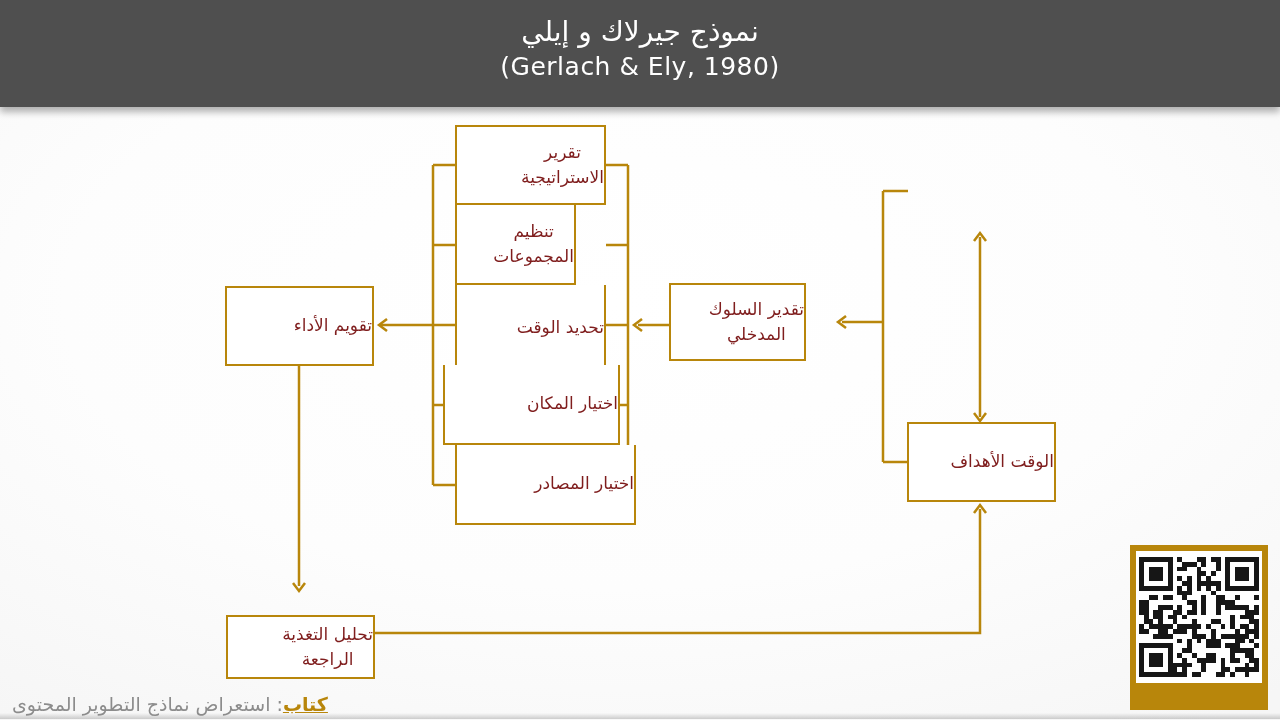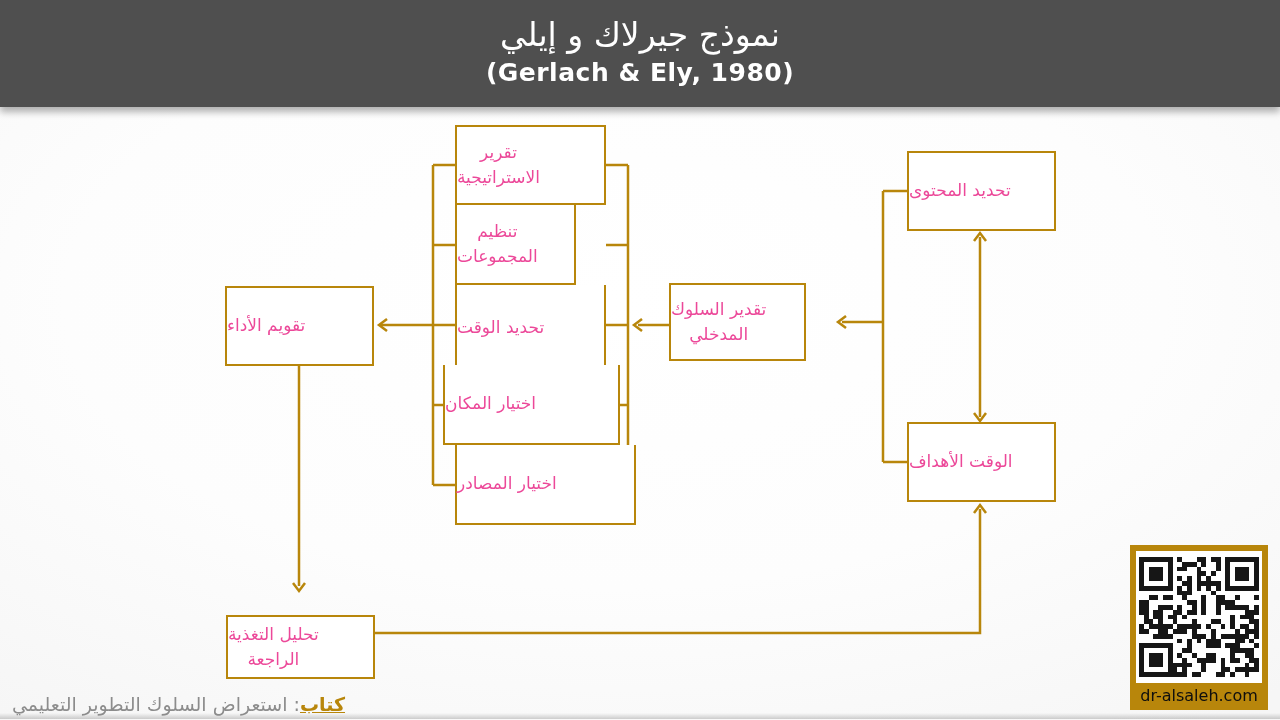--- a/index.html
+++ b/index.html
@@ -13,30 +13,30 @@
     position:relative;width:1280px;height:720px;
     background:radial-gradient(ellipse 1000px 520px at 48% 42%, #ffffff 0%, #fdfdfd 55%, #f6f6f6 100%), var(--background);
   }
   
   .header{
     position:absolute;left:0;top:0;width:1280px;height:107px;
     background:var(--header-bg);color:#fff;text-align:center;
     box-shadow:0 5px 7px rgba(0,0,0,0.30);
     z-index:5;
   }
-  .header .title-ar{margin:0;padding-top:15px;font-size:33px;font-weight:500;letter-spacing:0.5px;}
-  .header .title-en{margin:0;padding-top:4px;font-size:25px;font-weight:700;letter-spacing:0.5px;}
+  .header .title-ar{margin:0;padding-top:15px;font-size:28px;font-weight:500;letter-spacing:0.5px;}
+  .header .title-en{margin:0;padding-top:4px;font-size:25px;font-weight:400;letter-spacing:0.5px;}
   
   .connectors{position:absolute;left:0;top:0;z-index:1;}
   .connectors path{stroke:var(--gold);stroke-width:2.5;fill:none;}
   
   .box{
     position:absolute;background:#fff;border:2px solid var(--gold);
-    box-sizing:border-box;display:flex;align-items:center;justify-content:flex-end;
-    text-align:center;color:#ec4899;font-size:17px;line-height:1.5;
+    box-sizing:border-box;display:flex;align-items:center;justify-content:flex-start;
+    text-align:center;color:#7f1d1d;font-size:17px;line-height:1.5;
     z-index:2;direction:rtl;
   }
   .box span{white-space:pre-line;}
   .box.nt{border-top:none;}
   
   .footer-note{
     position:absolute;left:12px;bottom:5px;direction:rtl;
     font-size:19px;color:#8c8c8c;z-index:3;
   }
   .footer-note .book-label{color:var(--gold);font-weight:bold;text-decoration:underline;}
@@ -115,46 +115,42 @@
   <div class="box nt" style="left:455px;top:285px;width:151px;height:88px">
     <span>تحديد الوقت</span>
   </div>
   <div class="box nt" style="left:443px;top:365px;width:177px;height:80px">
     <span>اختيار المكان</span>
   </div>
   <div class="box nt" style="left:455px;top:445px;width:181px;height:80px">
     <span>اختيار المصادر</span>
   </div>
 
-  <div class="box" style="left:907px;top:151px;width:149px;height:80px">
-    <span>تحديد المحتوى</span>
-  </div>
   <div class="box" style="left:907px;top:422px;width:149px;height:80px">
     <span>الوقت الأهداف</span>
   </div>
   <div class="box" style="left:669px;top:283px;width:137px;height:78px">
     <span>تقدير السلوك
 المدخلي</span>
   </div>
 
   <div class="box" style="left:225px;top:286px;width:149px;height:80px">
     <span>تقويم الأداء</span>
   </div>
   <div class="box" style="left:226px;top:615px;width:149px;height:64px">
     <span>تحليل التغذية
 الراجعة</span>
   </div>
 
   <div class="footer-note">
-    <span class="book-label">كتاب</span><span>: استعراض السلوك التطوير التعليمي</span>
+    <span class="book-label">كتاب</span><span>: استعراض نماذج التطوير المحتوى</span>
   </div>
 
   <div class="qr-card">
     <div class="qr-white">
       <svg width="120" height="120" viewBox="0 0 25 25" shape-rendering="crispEdges">
           <path id="qr-path" fill="#161616" d="M0 0h1v1h-1zM1 0h1v1h-1zM2 0h1v1h-1zM3 0h1v1h-1zM4 0h1v1h-1zM5 0h1v1h-1zM6 0h1v1h-1zM8 0h1v1h-1zM12 0h1v1h-1zM13 0h1v1h-1zM15 0h1v1h-1zM16 0h1v1h-1zM18 0h1v1h-1zM19 0h1v1h-1zM20 0h1v1h-1zM21 0h1v1h-1zM22 0h1v1h-1zM23 0h1v1h-1zM24 0h1v1h-1zM0 1h1v1h-1zM6 1h1v1h-1zM9 1h1v1h-1zM10 1h1v1h-1zM11 1h1v1h-1zM13 1h1v1h-1zM16 1h1v1h-1zM18 1h1v1h-1zM24 1h1v1h-1zM0 2h1v1h-1zM2 2h1v1h-1zM3 2h1v1h-1zM4 2h1v1h-1zM6 2h1v1h-1zM8 2h1v1h-1zM9 2h1v1h-1zM12 2h1v1h-1zM16 2h1v1h-1zM18 2h1v1h-1zM20 2h1v1h-1zM21 2h1v1h-1zM22 2h1v1h-1zM24 2h1v1h-1zM0 3h1v1h-1zM2 3h1v1h-1zM3 3h1v1h-1zM4 3h1v1h-1zM6 3h1v1h-1zM12 3h1v1h-1zM13 3h1v1h-1zM15 3h1v1h-1zM18 3h1v1h-1zM20 3h1v1h-1zM21 3h1v1h-1zM22 3h1v1h-1zM24 3h1v1h-1zM0 4h1v1h-1zM2 4h1v1h-1zM3 4h1v1h-1zM4 4h1v1h-1zM6 4h1v1h-1zM8 4h1v1h-1zM10 4h1v1h-1zM12 4h1v1h-1zM14 4h1v1h-1zM18 4h1v1h-1zM20 4h1v1h-1zM21 4h1v1h-1zM22 4h1v1h-1zM24 4h1v1h-1zM0 5h1v1h-1zM6 5h1v1h-1zM9 5h1v1h-1zM10 5h1v1h-1zM12 5h1v1h-1zM13 5h1v1h-1zM14 5h1v1h-1zM15 5h1v1h-1zM16 5h1v1h-1zM18 5h1v1h-1zM24 5h1v1h-1zM0 6h1v1h-1zM1 6h1v1h-1zM2 6h1v1h-1zM3 6h1v1h-1zM4 6h1v1h-1zM5 6h1v1h-1zM6 6h1v1h-1zM8 6h1v1h-1zM10 6h1v1h-1zM12 6h1v1h-1zM14 6h1v1h-1zM16 6h1v1h-1zM18 6h1v1h-1zM19 6h1v1h-1zM20 6h1v1h-1zM21 6h1v1h-1zM22 6h1v1h-1zM23 6h1v1h-1zM24 6h1v1h-1zM8 7h1v1h-1zM9 7h1v1h-1zM10 7h1v1h-1zM15 7h1v1h-1zM2 8h1v1h-1zM3 8h1v1h-1zM5 8h1v1h-1zM6 8h1v1h-1zM9 8h1v1h-1zM13 8h1v1h-1zM16 8h1v1h-1zM17 8h1v1h-1zM20 8h1v1h-1zM24 8h1v1h-1zM0 9h1v1h-1zM1 9h1v1h-1zM10 9h1v1h-1zM11 9h1v1h-1zM13 9h1v1h-1zM16 9h1v1h-1zM17 9h1v1h-1zM18 9h1v1h-1zM19 9h1v1h-1zM0 10h1v1h-1zM1 10h1v1h-1zM4 10h1v1h-1zM5 10h1v1h-1zM6 10h1v1h-1zM8 10h1v1h-1zM11 10h1v1h-1zM13 10h1v1h-1zM16 10h1v1h-1zM18 10h1v1h-1zM19 10h1v1h-1zM20 10h1v1h-1zM21 10h1v1h-1zM22 10h1v1h-1zM24 10h1v1h-1zM0 11h1v1h-1zM1 11h1v1h-1zM3 11h1v1h-1zM4 11h1v1h-1zM7 11h1v1h-1zM8 11h1v1h-1zM10 11h1v1h-1zM11 11h1v1h-1zM13 11h1v1h-1zM16 11h1v1h-1zM22 11h1v1h-1zM23 11h1v1h-1zM24 11h1v1h-1zM1 12h1v1h-1zM3 12h1v1h-1zM4 12h1v1h-1zM6 12h1v1h-1zM7 12h1v1h-1zM9 12h1v1h-1zM19 12h1v1h-1zM21 12h1v1h-1zM22 12h1v1h-1zM23 12h1v1h-1zM1 13h1v1h-1zM2 13h1v1h-1zM4 13h1v1h-1zM7 13h1v1h-1zM11 13h1v1h-1zM15 13h1v1h-1zM16 13h1v1h-1zM19 13h1v1h-1zM23 13h1v1h-1zM24 13h1v1h-1zM0 14h1v1h-1zM2 14h1v1h-1zM3 14h1v1h-1zM4 14h1v1h-1zM5 14h1v1h-1zM6 14h1v1h-1zM8 14h1v1h-1zM9 14h1v1h-1zM10 14h1v1h-1zM11 14h1v1h-1zM12 14h1v1h-1zM14 14h1v1h-1zM17 14h1v1h-1zM19 14h1v1h-1zM21 14h1v1h-1zM22 14h1v1h-1zM24 14h1v1h-1zM0 15h1v1h-1zM1 15h1v1h-1zM4 15h1v1h-1zM5 15h1v1h-1zM7 15h1v1h-1zM8 15h1v1h-1zM9 15h1v1h-1zM11 15h1v1h-1zM15 15h1v1h-1zM20 15h1v1h-1zM22 15h1v1h-1zM23 15h1v1h-1zM24 15h1v1h-1zM3 16h1v1h-1zM4 16h1v1h-1zM5 16h1v1h-1zM6 16h1v1h-1zM11 16h1v1h-1zM12 16h1v1h-1zM13 16h1v1h-1zM15 16h1v1h-1zM17 16h1v1h-1zM18 16h1v1h-1zM19 16h1v1h-1zM20 16h1v1h-1zM21 16h1v1h-1zM22 16h1v1h-1zM24 16h1v1h-1zM8 17h1v1h-1zM10 17h1v1h-1zM12 17h1v1h-1zM14 17h1v1h-1zM15 17h1v1h-1zM16 17h1v1h-1zM20 17h1v1h-1zM21 17h1v1h-1zM23 17h1v1h-1zM0 18h1v1h-1zM1 18h1v1h-1zM2 18h1v1h-1zM3 18h1v1h-1zM4 18h1v1h-1zM5 18h1v1h-1zM6 18h1v1h-1zM10 18h1v1h-1zM14 18h1v1h-1zM15 18h1v1h-1zM16 18h1v1h-1zM18 18h1v1h-1zM19 18h1v1h-1zM20 18h1v1h-1zM24 18h1v1h-1zM0 19h1v1h-1zM6 19h1v1h-1zM9 19h1v1h-1zM10 19h1v1h-1zM19 19h1v1h-1zM20 19h1v1h-1zM21 19h1v1h-1zM22 19h1v1h-1zM23 19h1v1h-1zM0 20h1v1h-1zM2 20h1v1h-1zM3 20h1v1h-1zM4 20h1v1h-1zM6 20h1v1h-1zM8 20h1v1h-1zM11 20h1v1h-1zM14 20h1v1h-1zM15 20h1v1h-1zM19 20h1v1h-1zM22 20h1v1h-1zM23 20h1v1h-1zM0 21h1v1h-1zM2 21h1v1h-1zM3 21h1v1h-1zM4 21h1v1h-1zM6 21h1v1h-1zM9 21h1v1h-1zM12 21h1v1h-1zM13 21h1v1h-1zM14 21h1v1h-1zM15 21h1v1h-1zM17 21h1v1h-1zM19 21h1v1h-1zM20 21h1v1h-1zM23 21h1v1h-1zM24 21h1v1h-1zM0 22h1v1h-1zM2 22h1v1h-1zM3 22h1v1h-1zM4 22h1v1h-1zM6 22h1v1h-1zM7 22h1v1h-1zM8 22h1v1h-1zM9 22h1v1h-1zM10 22h1v1h-1zM13 22h1v1h-1zM17 22h1v1h-1zM22 22h1v1h-1zM24 22h1v1h-1zM0 23h1v1h-1zM6 23h1v1h-1zM7 23h1v1h-1zM9 23h1v1h-1zM13 23h1v1h-1zM17 23h1v1h-1zM18 23h1v1h-1zM20 23h1v1h-1zM21 23h1v1h-1zM22 23h1v1h-1zM23 23h1v1h-1zM24 23h1v1h-1zM0 24h1v1h-1zM1 24h1v1h-1zM2 24h1v1h-1zM3 24h1v1h-1zM4 24h1v1h-1zM5 24h1v1h-1zM6 24h1v1h-1zM7 24h1v1h-1zM8 24h1v1h-1zM9 24h1v1h-1zM11 24h1v1h-1zM12 24h1v1h-1zM16 24h1v1h-1zM17 24h1v1h-1zM19 24h1v1h-1zM22 24h1v1h-1z"></path>
         </svg>
     </div>
-    <div class="qr-caption">dr-alsaleh.com</div>
   </div>
 
   <div class="bottom-shadow"></div>
 </div>
 
 </body></html>

